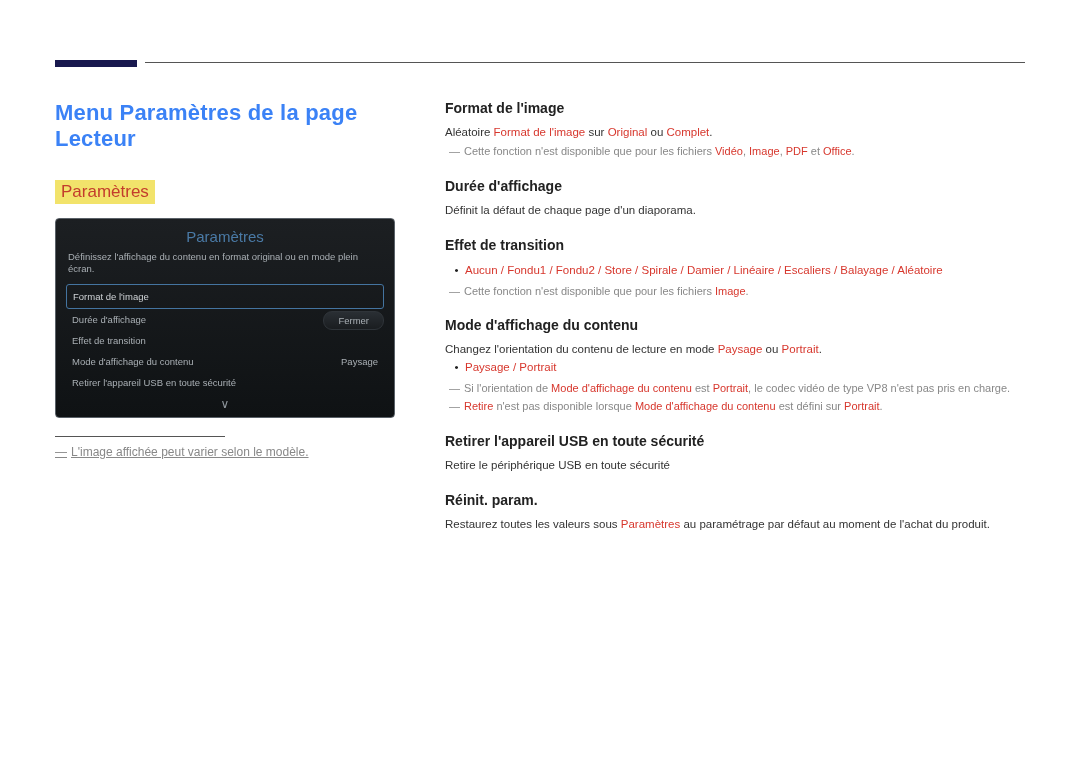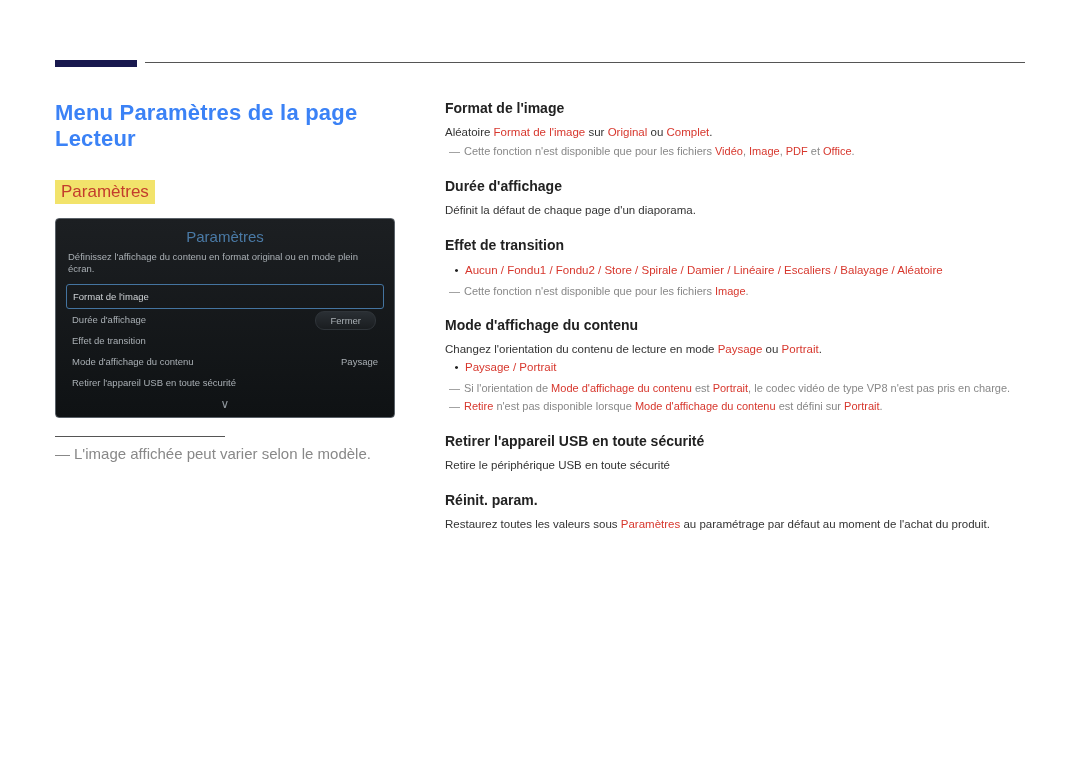--- a/index.html
+++ b/index.html
@@ -89,40 +89,41 @@
   }
   .ui-close {
     border: 1px solid #2f3439;
     background: linear-gradient(#2a2f34, #1a1d20);
     border-radius: 9px;
     font-size: 9.5px;
     padding: 3px 14px;
     color: #a9afb4;
     display: inline-block;
     float: right;
-    margin: 2px 18px 0 0;
+    margin: 2px 10px 0 0;
   }
   .ui-chevron {
     text-align: center;
     color: #8f969c;
     font-size: 12px;
     padding-top: 4px;
     clear: both;
   }
   .caption-rule {
     border: none;
     border-top: 1px solid #555;
     width: 170px;
     margin: 18px 0 8px;
   }
   .caption {
-    font-size: 15px;
+    font-size: 12px;
     color: #888;
     padding-left: 8px;
     text-indent: -8px;
+    text-decoration: underline;
   }
   .caption .dash { color: #888; margin-right: 4px; }
   .sect-h { font-size: 14px; font-weight: 600; margin-bottom: 8px; }
   .sect { margin-bottom: 18px; }
   .body-text { font-size: 11.5px; color: #333; line-height: 1.5; }
   .red { color: #d7372d; font-weight: 500; }
   .bullet { padding-left: 20px; font-size: 11.5px; line-height: 1.7; }
   .bullet li::marker { content: "•  "; }
   .note {
     font-size: 11px;

